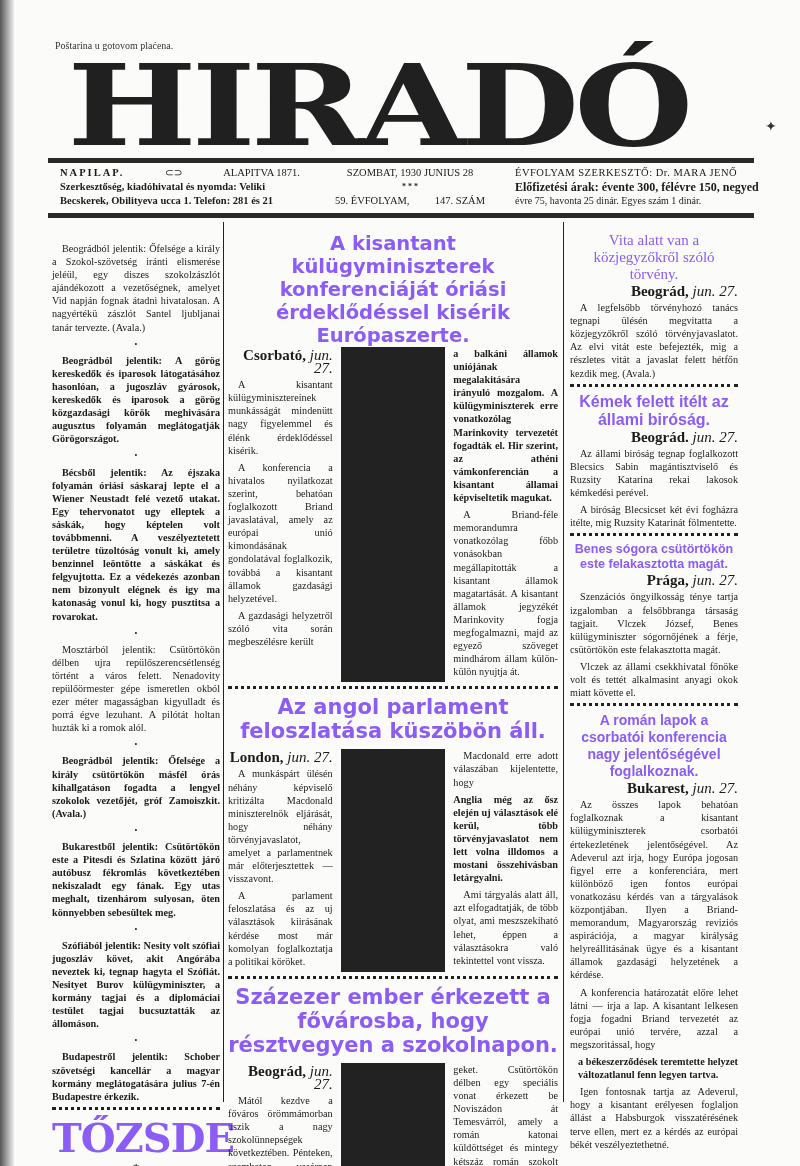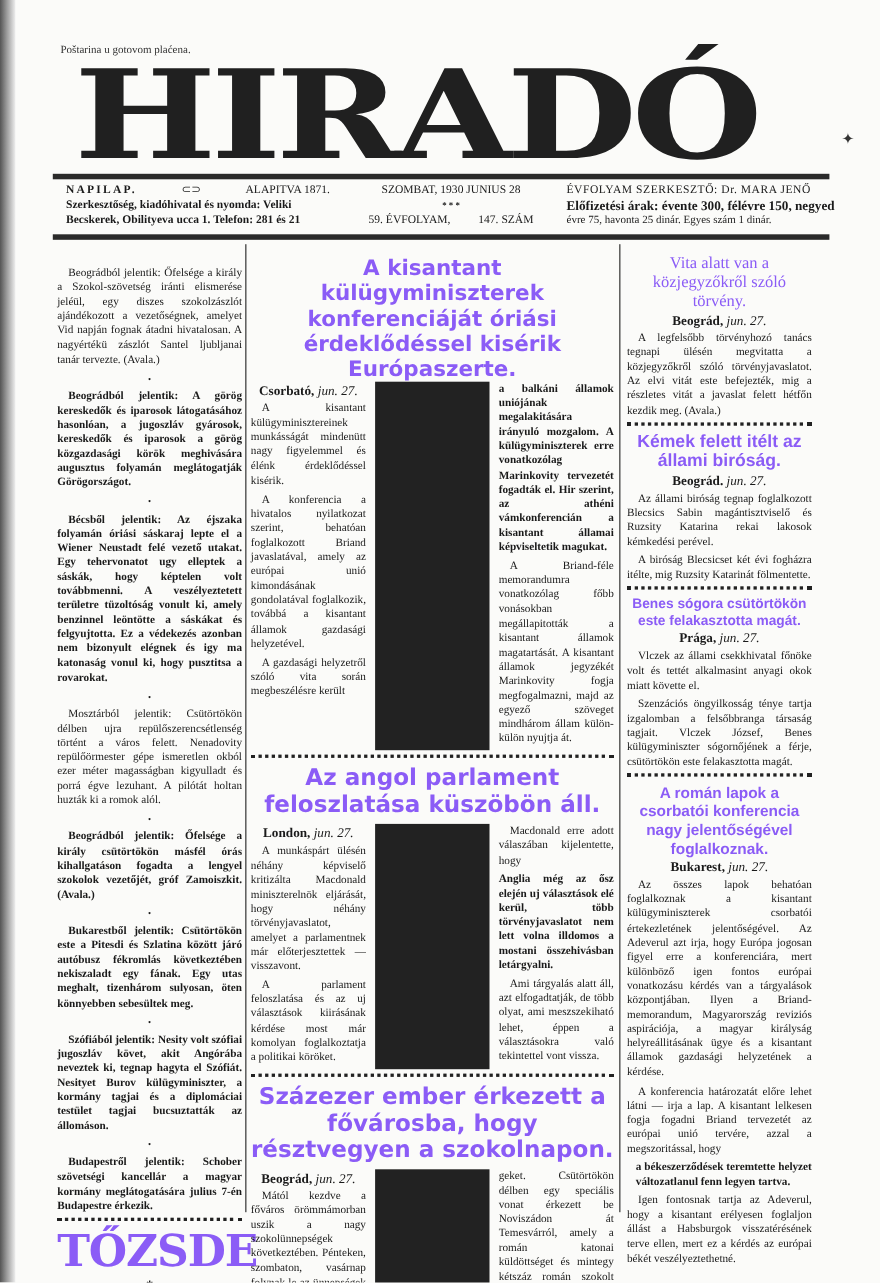--- a/index.html
+++ b/index.html
@@ -15,21 +15,21 @@
   .infobar { position:absolute; top:166px; left:60px; width:705px; height:46px; font-size:10.5px; }
   .infobar .c { position:absolute; top:0; }
   .infobar .row { height:14px; line-height:14px; white-space:nowrap; }
   .b { font-weight:bold; }
   .col { position:absolute; font-size:10.2px; line-height:13.1px; text-align:justify; }
   .col p { margin:0 0 4px 0; text-indent:10px; }
   .col .dot { text-align:center; margin:1px 0 3px; font-size:8px; }
   .vline { position:absolute; width:1px; background:#222; }
   .dotrule { height:0; border-top:3px dotted #222; margin:4px 0 6px; }
   .hl { font-family:"DejaVu Sans", sans-serif; font-weight:bold; text-align:center; color:#8b5cf6; }
-  .dateline { text-align:center; margin:2px 0 3px; font-size:12px; }
+  .dateline { text-align:right; margin:2px 0 3px; font-size:15px; }
   .dateline b { font-weight:bold; }
   .twocol { display:flex; gap:8px; }
   .twocol > div { flex:1; }
   .sep { width:1px; background:#222; flex:0 0 1px; }
 </style>
 </head>
 <body>
 
 <div class="leftedge"></div>
 <div class="postage">Poštarina u gotovom plaćena.</div>
@@ -174,22 +174,22 @@
   <div>
     <div class="hl" style="font-family:'Liberation Sans',sans-serif;font-size:16px;line-height:18px;">Kémek felett itélt az állami biróság.</div>
     <div class="dateline"><b>Beográd.</b> <i>jun. 27.</i></div>
     <p>Az állami biróság tegnap foglalkozott Blecsics Sabin magántisztviselő és Ruzsity Katarina rekai lakosok kémkedési perével.</p>
     <p>A biróság Blecsicset két évi fogházra itélte, mig Ruzsity Katarinát fölmentette.</p>
   </div>
   <div class="dotrule"></div>
   <div>
     <div class="hl" style="font-family:'Liberation Sans',sans-serif;font-size:12.5px;line-height:15px;">Benes sógora csütörtökön este felakasztotta magát.</div>
     <div class="dateline"><b>Prága,</b> <i>jun. 27.</i></div>
+    <p>Szenzációs öngyilkosság ténye tartja izgalomban a felsőbbranga társaság tagjait. Vlczek József, Benes külügyminiszter sógornőjének a férje, csütörtökön este felakasztotta magát.</p>
     <p>Vlczek az állami csekkhivatal főnöke volt és tettét alkalmasint anyagi okok miatt követte el.</p>
-    <p>Szenzációs öngyilkosság ténye tartja izgalomban a felsőbbranga társaság tagjait. Vlczek József, Benes külügyminiszter sógornőjének a férje, csütörtökön este felakasztotta magát.</p>
   </div>
   <div class="dotrule"></div>
   <div>
     <div class="hl" style="font-family:Liberation Sans, sans-serif;font-size:14px;line-height:17px;">A román lapok a csorbatói konferencia nagy jelentőségével foglalkoznak.</div>
     <div class="dateline"><b>Bukarest,</b> <i>jun. 27.</i></div>
     <p>Az összes lapok behatóan foglalkoznak a kisantant külügyminiszterek csorbatói értekezletének jelentőségével. Az Adeverul azt irja, hogy Európa jogosan figyel erre a konferenciára, mert különböző igen fontos európai vonatkozásu kérdés van a tárgyalások központjában. Ilyen a Briand-memorandum, Magyarország reviziós aspirációja, a magyar királyság helyreállitásának ügye és a kisantant államok gazdasági helyzetének a kérdése.</p>
     <p>A konferencia határozatát előre lehet látni — irja a lap. A kisantant lelkesen fogja fogadni Briand tervezetét az európai unió tervére, azzal a megszoritással, hogy</p>
     <p class="b" style="padding-left:8px;text-indent:0">a békeszerződések teremtette helyzet változatlanul fenn legyen tartva.</p>
     <p>Igen fontosnak tartja az Adeverul, hogy a kisantant erélyesen foglaljon állást a Habsburgok visszatérésének terve ellen, mert ez a kérdés az európai békét veszélyeztethetné.</p>
   </div>

